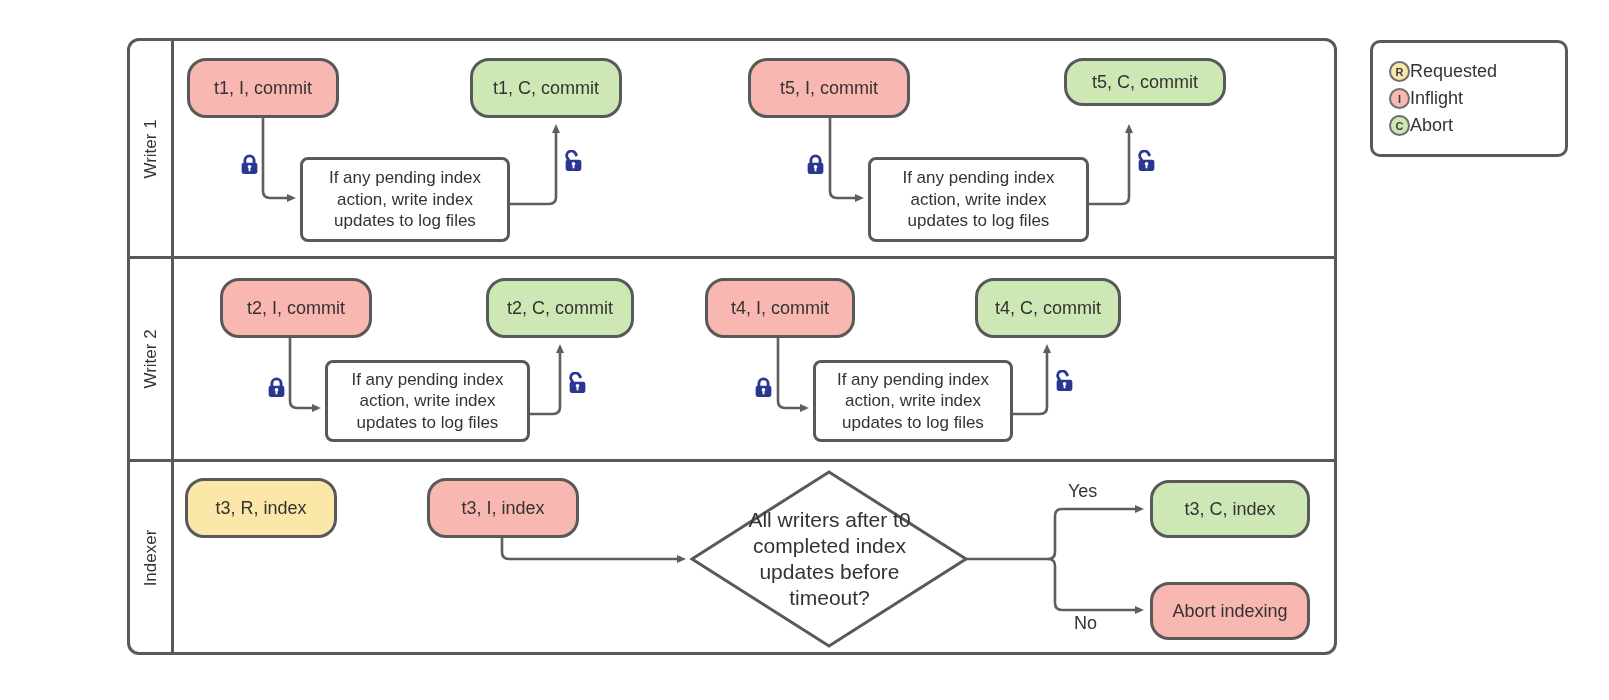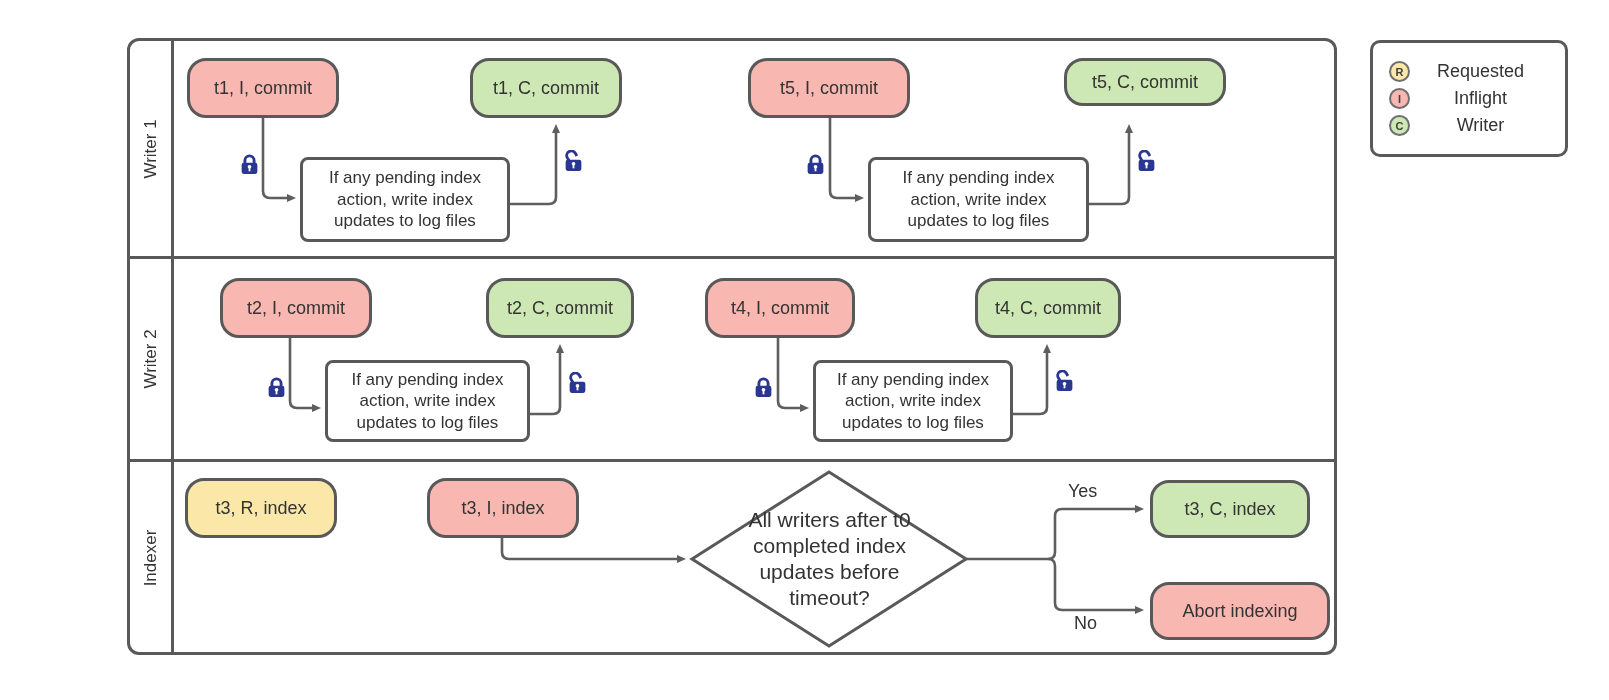--- a/index.html
+++ b/index.html
@@ -29,21 +29,21 @@
   .lock{z-index:4;width:23px;height:23px;}
   
   .legend{left:1370px;top:40px;width:198px;height:117px;border:3px solid #595959;
           border-radius:10px;box-sizing:border-box;display:flex;flex-direction:column;
           justify-content:center;gap:6px;padding:4px 14px 4px 16px;background:#fff;}
   .legend-row{display:flex;align-items:center;}
   .legend-dot{width:21px;height:21px;border-radius:50%;border:2.5px solid #6e6e6e;
           box-sizing:border-box;display:flex;align-items:center;justify-content:center;
           font-size:11px;font-weight:600;color:#3f3f3f;flex:0 0 auto;}
   .lg-r{background:#FBE8A8;} .lg-i{background:#F9B7B1;} .lg-c{background:#CDE8B5;}
-  .legend-label{flex:1;text-align:center;font-size:18px;color:#333;}
+  .legend-label{flex:1;text-align:left;font-size:18px;color:#333;}
 </style>
 </head>
 <body>
 
 <svg class="connectors abs" width="1609" height="700">
   <defs>
     <marker id="arr" markerWidth="10" markerHeight="10" refX="1" refY="4" orient="auto" markerUnits="userSpaceOnUse">
       <path d="M0,0 L9,4 L0,8 z" fill="#5E5E5E"></path>
     </marker>
   </defs>
@@ -92,21 +92,21 @@
 <div class="abs node inflight" style="left:705px;top:278px;width:150px;height:60px;">t4, I, commit</div>
 <div class="abs node commit" style="left:975px;top:278px;width:146px;height:60px;">t4, C, commit</div>
 <div class="abs node note" style="left:813px;top:360px;width:200px;height:82px;">If any pending index action, write index updates to log files</div>
 
 <div class="abs node requested" style="left:185px;top:478px;width:152px;height:60px;">t3, R, index</div>
 <div class="abs node inflight" style="left:427px;top:478px;width:152px;height:60px;">t3, I, index</div>
 <div class="abs decision-text" style="left:717px;top:500px;width:225px;height:118px;">All writers after t0 completed index updates before timeout?</div>
 <div class="abs branch-label" style="left:1068px;top:481px;">Yes</div>
 <div class="abs branch-label" style="left:1074px;top:613px;">No</div>
 <div class="abs node commit" style="left:1150px;top:480px;width:160px;height:58px;">t3, C, index</div>
-<div class="abs node inflight" style="left:1150px;top:582px;width:180px;height:58px;">Abort indexing</div>
+<div class="abs node inflight" style="left:1150px;top:582px;width:160px;height:58px;">Abort indexing</div>
 
 <svg class="abs lock" style="left:238px;top:153px;" viewBox="0 0 24 24">
   <path d="M7.2 11 V7.8 a4.8 4.8 0 0 1 9.6 0 V11" fill="none" stroke="#2A3792" stroke-width="3"></path>
   <rect x="3.8" y="10.2" width="16.4" height="11.6" rx="2.2" fill="#2A3792"></rect>
   <circle cx="12" cy="14.4" r="1.9" fill="#fff"></circle>
     <rect x="11.05" y="15" width="1.9" height="4.1" fill="#fff"></rect>
 </svg>
 <svg class="abs lock" style="left:562px;top:150px;" viewBox="0 0 24 24">
   <path d="M7.2 11 V7.8 a4.8 4.8 0 0 1 9.6 0 V11" fill="none" stroke="#2A3792" stroke-width="3" transform="rotate(-30 7.2 11)"></path>
   <rect x="3.8" y="10.2" width="16.4" height="11.6" rx="2.2" fill="#2A3792"></rect>
@@ -155,15 +155,15 @@
   <div class="legend-row">
     <span class="legend-dot lg-r">R</span>
     <span class="legend-label">Requested</span>
   </div>
   <div class="legend-row">
     <span class="legend-dot lg-i">I</span>
     <span class="legend-label">Inflight</span>
   </div>
   <div class="legend-row">
     <span class="legend-dot lg-c">C</span>
-    <span class="legend-label">Writer</span>
+    <span class="legend-label">Abort</span>
   </div>
 </div>
 
 </body></html>

